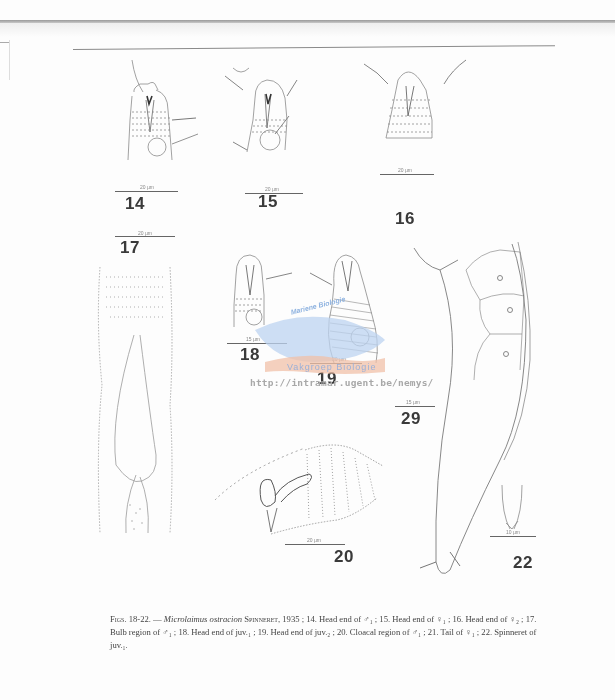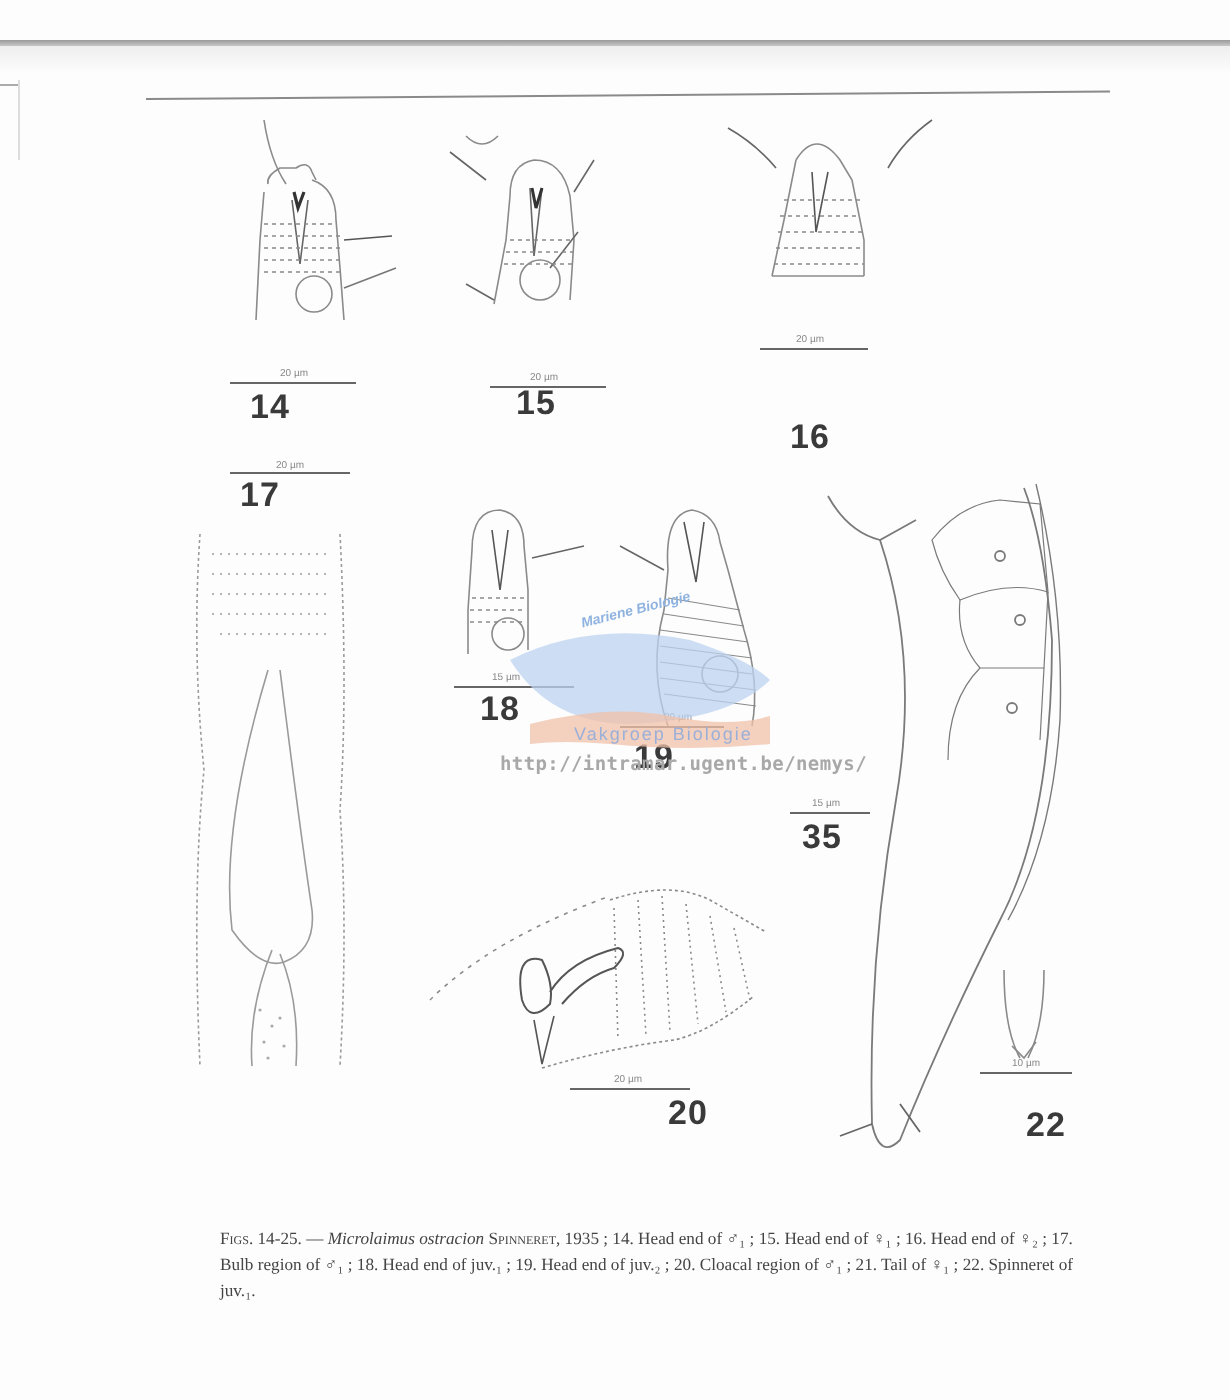--- a/index.html
+++ b/index.html
@@ -214,30 +214,30 @@
         <path d="M90 94 Q74 110 74 140 M122 94 L120 130" stroke-width="0.6"></path>
         <circle cx="100" cy="38" r="2.5"></circle>
         <circle cx="110" cy="70" r="2.5"></circle>
         <circle cx="106" cy="114" r="2.5"></circle>
         <path d="M20 328 L36 322 M50 312 L60 326" stroke="#666"></path>
       </g>
     </svg>
   </div>
   <div class="scale" style="left:395px;top:406px;width:40px;"></div>
   <span class="scale-label" style="left:406px;top:399px;">15 µm</span>
-  <span class="fig-num" style="left:401px;top:409px;">35</span>
+  <span class="fig-num" style="left:401px;top:409px;">29</span>
 
   <div class="fig" style="left:480px;top:485px;">
     <svg width="60" height="50">
       <g fill="none" stroke="#8a8a8a" stroke-width="0.8">
         <path d="M22 0 Q22 30 30 44 M42 0 Q42 28 34 44"></path>
         <path d="M26 38 L32 44 L38 36"></path>
       </g>
     </svg>
     <div class="scale" style="left:10px;top:51px;width:46px;"></div>
     <span class="scale-label" style="left:26px;top:44px;">10 µm</span>
     <span class="fig-num" style="left:33px;top:55px;margin-top:13px;">22</span>
   </div>
 </div>
 
 <div class="caption">
-  <span class="figs">Figs. 14-25.</span><span> — </span><span class="species">Microlaimus ostracion</span><span class="author"> Spinneret</span><span>, 1935 ; 14. Head end of ♂₁ ; 15. Head end of ♀₁ ; 16. Head end of ♀₂ ; 17. Bulb region of ♂₁ ; 18. Head end of juv.₁ ; 19. Head end of juv.₂ ; 20. Cloacal region of ♂₁ ; 21. Tail of ♀₁ ; 22. Spinneret of juv.₁.</span>
+  <span class="figs">Figs. 18-22.</span><span> — </span><span class="species">Microlaimus ostracion</span><span class="author"> Spinneret</span><span>, 1935 ; 14. Head end of ♂₁ ; 15. Head end of ♀₁ ; 16. Head end of ♀₂ ; 17. Bulb region of ♂₁ ; 18. Head end of juv.₁ ; 19. Head end of juv.₂ ; 20. Cloacal region of ♂₁ ; 21. Tail of ♀₁ ; 22. Spinneret of juv.₁.</span>
 </div>
 
 </body></html>

